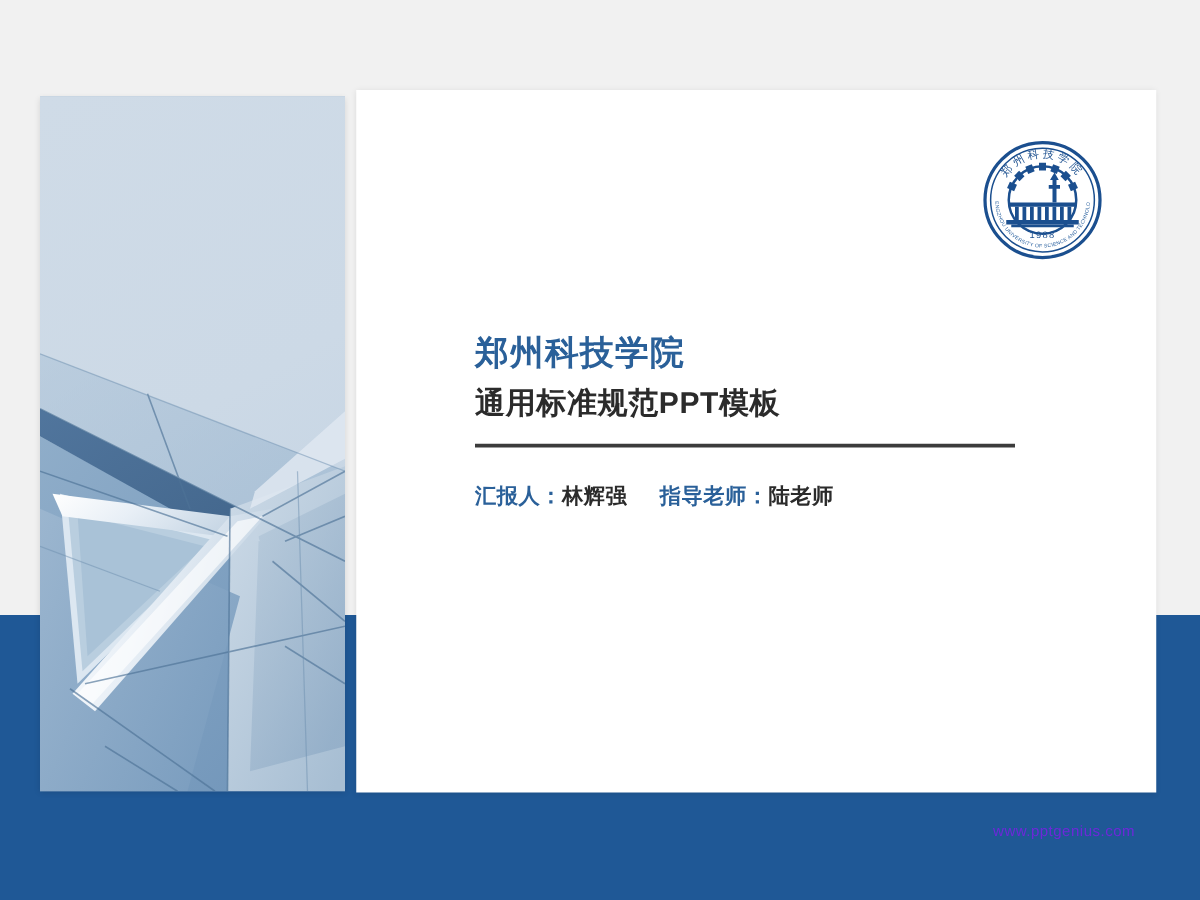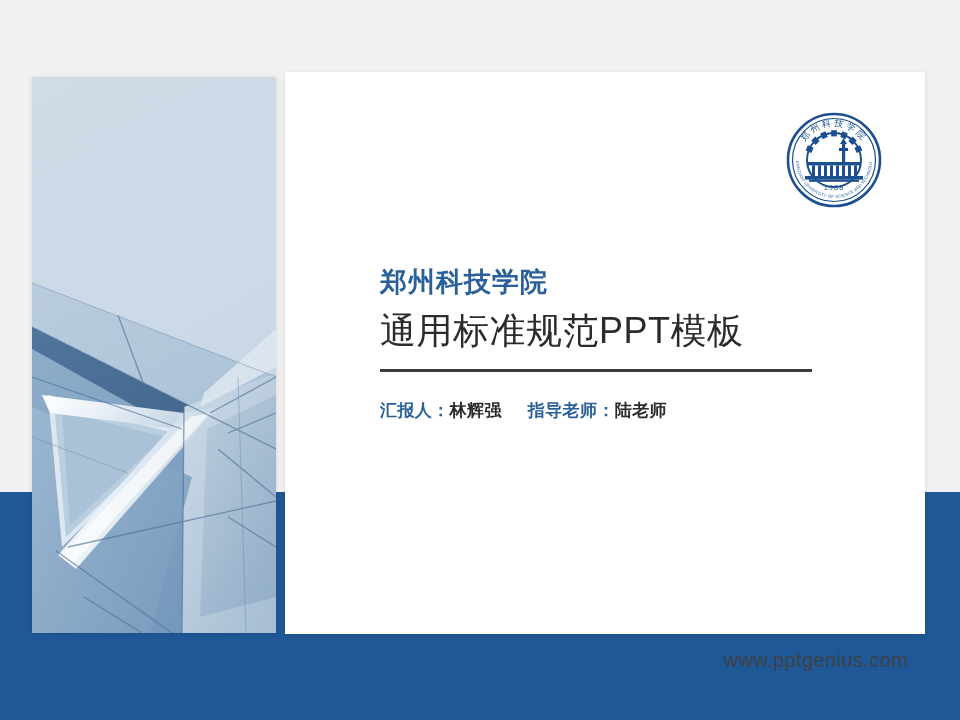--- a/index.html
+++ b/index.html
@@ -40,22 +40,22 @@
     content:"";
     position:absolute;
     inset:0;
     background: linear-gradient(180deg,#1d5punch 0%, #1f5896 100%);
   }
 
   #footer-url {
     position: absolute;
     right: 52px;
     bottom: 48px;
-    color: #404040;
-    font-size: 20px;
+    color: #6d28d9;
+    font-size: 12px;
     letter-spacing: .4px;
     z-index: 6;
     font-family: "Liberation Sans", sans-serif;
   }
 
   
   #content-card {
     position: absolute;
     left: 285px;
     top: 72px;
@@ -104,22 +104,22 @@
     font-size: 27px;
     font-weight: bold;
     color: #2a6099;
     letter-spacing: 1px;
     line-height: 1.25;
     font-family: "Liberation Sans", "DejaVu Sans", sans-serif;
   }
 
   #main-title {
     margin-top: 9px;
-    font-size: 36px;
-    font-weight: normal;
+    font-size: 24px;
+    font-weight: bold;
     color: #2b2b2b;
     letter-spacing: .5px;
     line-height: 1.2;
     white-space: nowrap;
     font-family: "Liberation Sans", "DejaVu Sans", sans-serif;
   }
 
   #title-rule {
     margin-top: 17px;
     width: 432px;

